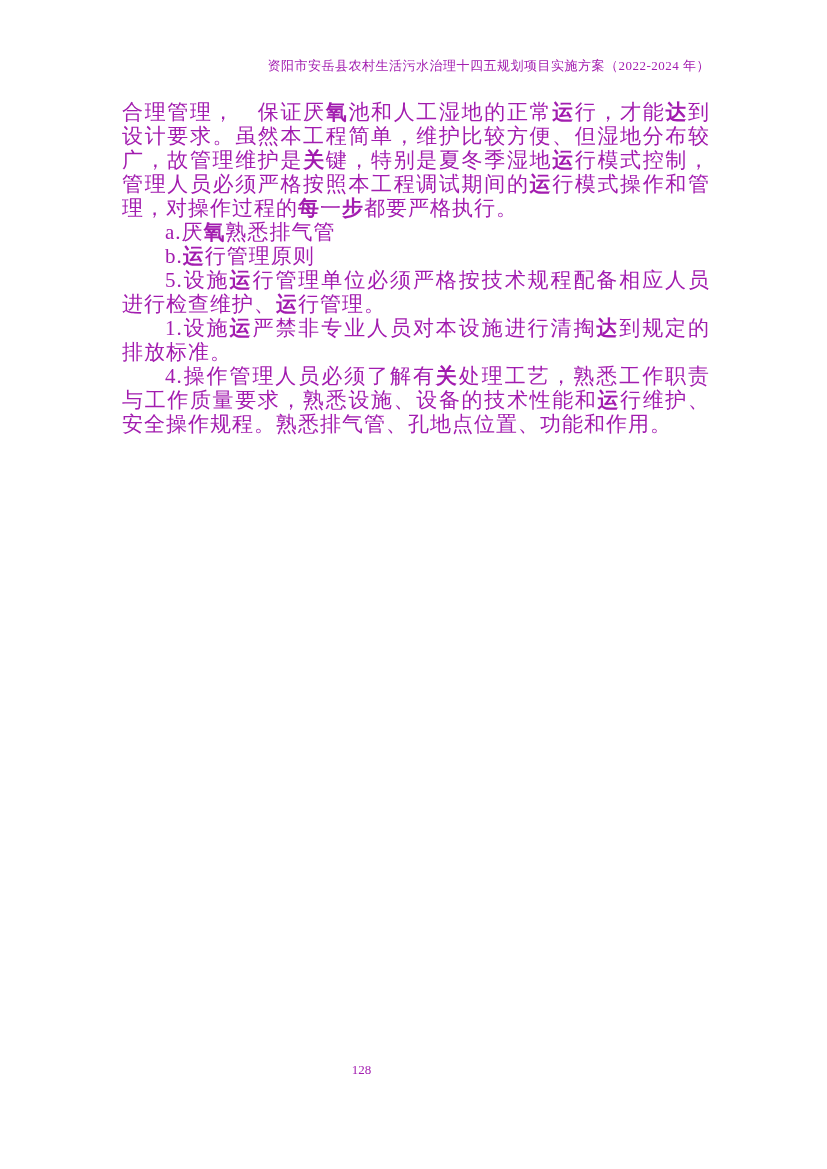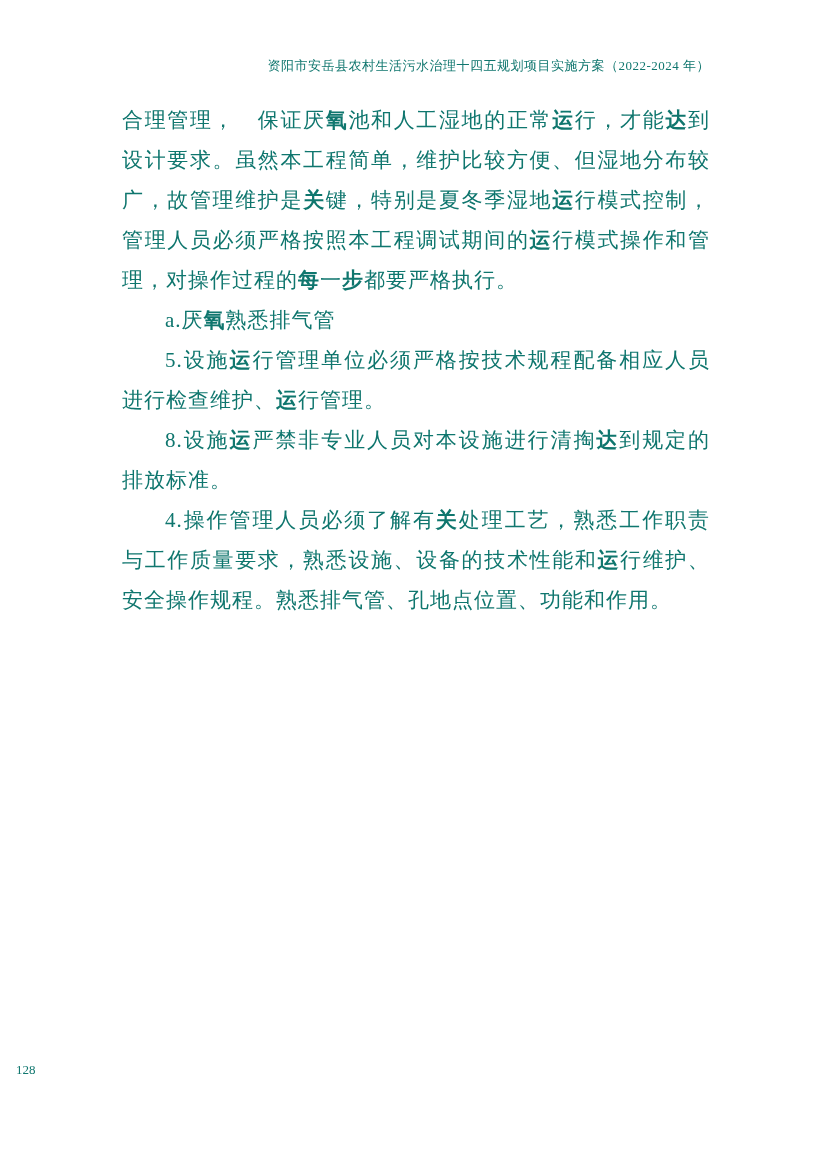--- a/index.html
+++ b/index.html
@@ -5,73 +5,75 @@
   html, body {
     margin: 0;
     padding: 0;
     background: #ffffff;
   }
   .page {
     position: relative;
     width: 827px;
     height: 1169px;
     background: #ffffff;
-    color: #0f766e;
+    color: #a21caf;
     font-family: "Liberation Serif", "DejaVu Serif", serif;
     overflow: hidden;
   }
   .doc-header {
     position: absolute;
     top: 57px;
     left: 122px;
     width: 588px;
     text-align: right;
     font-size: 13px;
     letter-spacing: 0.5px;
     white-space: nowrap;
   }
   .doc-content {
     position: absolute;
     top: 100px;
     left: 122px;
     width: 588px;
     font-size: 21px;
-    line-height: 40px;
+    line-height: 24px;
     text-align: justify;
     letter-spacing: 1px;
   }
   .doc-content p.para {
     margin: 0;
     padding: 0;
   }
   .doc-content p.indent {
     text-indent: 43px;
   }
   .b {
     font-weight: 700;
     font-family: "DejaVu Sans", "Liberation Sans", sans-serif;
   }
   .doc-footer {
     position: absolute;
     top: 1062px;
-    left: 16px;
+    left: 8px;
     width: 707px;
+    text-align: center;
     font-size: 13px;
   }
 </style>
 </head>
 <body>
 
 <div class="page">
 
   <div class="doc-header">资阳市安岳县农村生活污水治理十四五规划项目实施方案（2022-2024 年）</div>
 
   <div class="doc-content">
       <p class="para"><span>合理管理，　保证厌</span><span class="b">氧</span><span>池和人工湿地的正常</span><span class="b">运</span><span>行，才能</span><span class="b">达</span><span>到设计要求。虽然本工程简单，维护比较方便、但湿地分布较广，故管理维护是</span><span class="b">关</span><span>键，特别是夏冬季湿地</span><span class="b">运</span><span>行模式控制，管理人员必须严格按照本工程调试期间的</span><span class="b">运</span><span>行模式操作和管理，对操作过程的</span><span class="b">每</span><span>一</span><span class="b">步</span><span>都要严格执行。</span></p>
       <p class="para indent"><span>a.厌</span><span class="b">氧</span><span>熟悉排气管</span></p>
+      <p class="para indent"><span>b.</span><span class="b">运</span><span>行管理原则</span></p>
       <p class="para indent"><span>5.设施</span><span class="b">运</span><span>行管理单位必须严格按技术规程配备相应人员进行检查维护、</span><span class="b">运</span><span>行管理。</span></p>
-      <p class="para indent"><span>8.设施</span><span class="b">运</span><span>严禁非专业人员对本设施进行清掏</span><span class="b">达</span><span>到规定的排放标准。</span></p>
+      <p class="para indent"><span>1.设施</span><span class="b">运</span><span>严禁非专业人员对本设施进行清掏</span><span class="b">达</span><span>到规定的排放标准。</span></p>
       <p class="para indent"><span>4.操作管理人员必须了解有</span><span class="b">关</span><span>处理工艺，熟悉工作职责与工作质量要求，熟悉设施、设备的技术性能和</span><span class="b">运</span><span>行维护、安全操作规程。熟悉排气管、孔地点位置、功能和作用。</span></p>
     </div>
 
   <div class="doc-footer">128</div>
 
 </div>
 
 </body></html>

